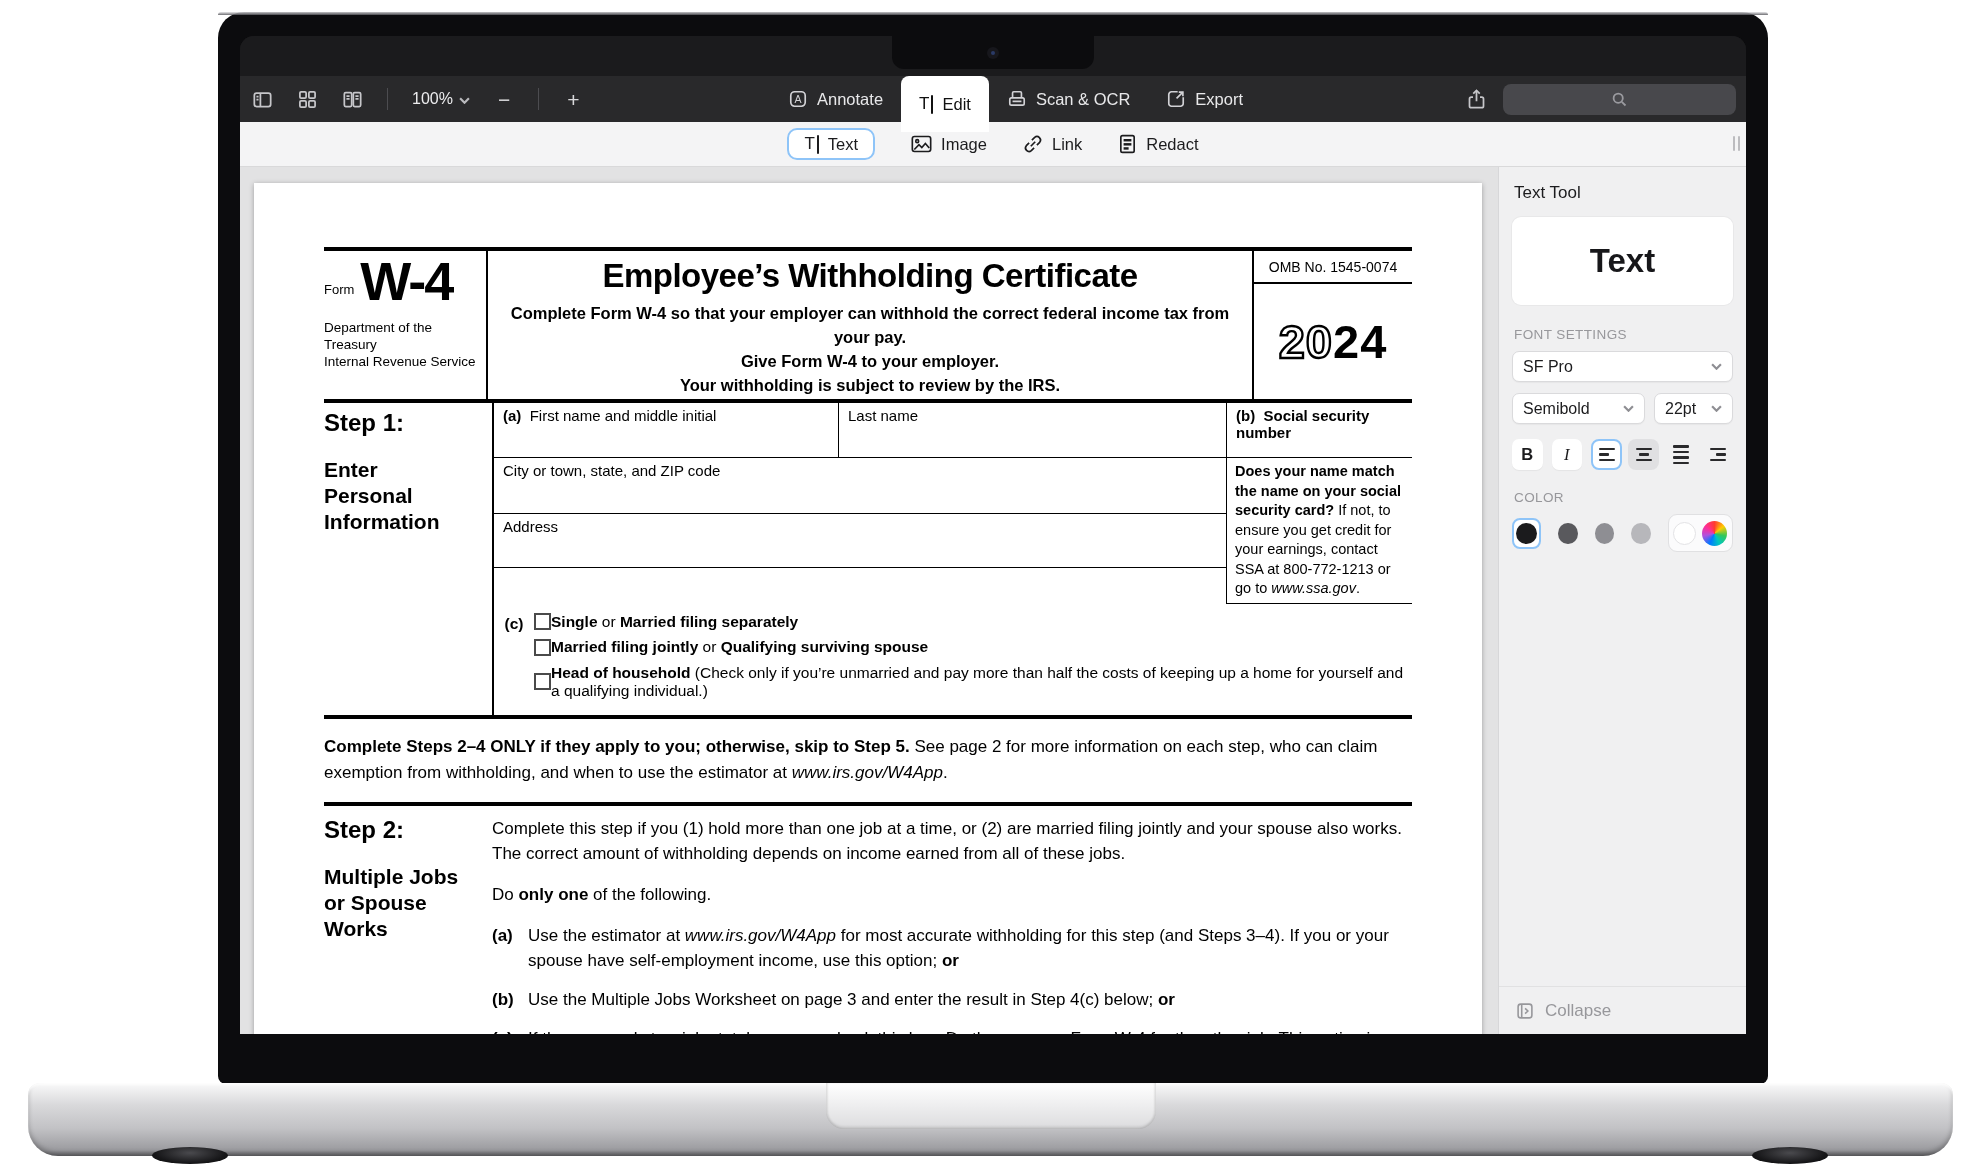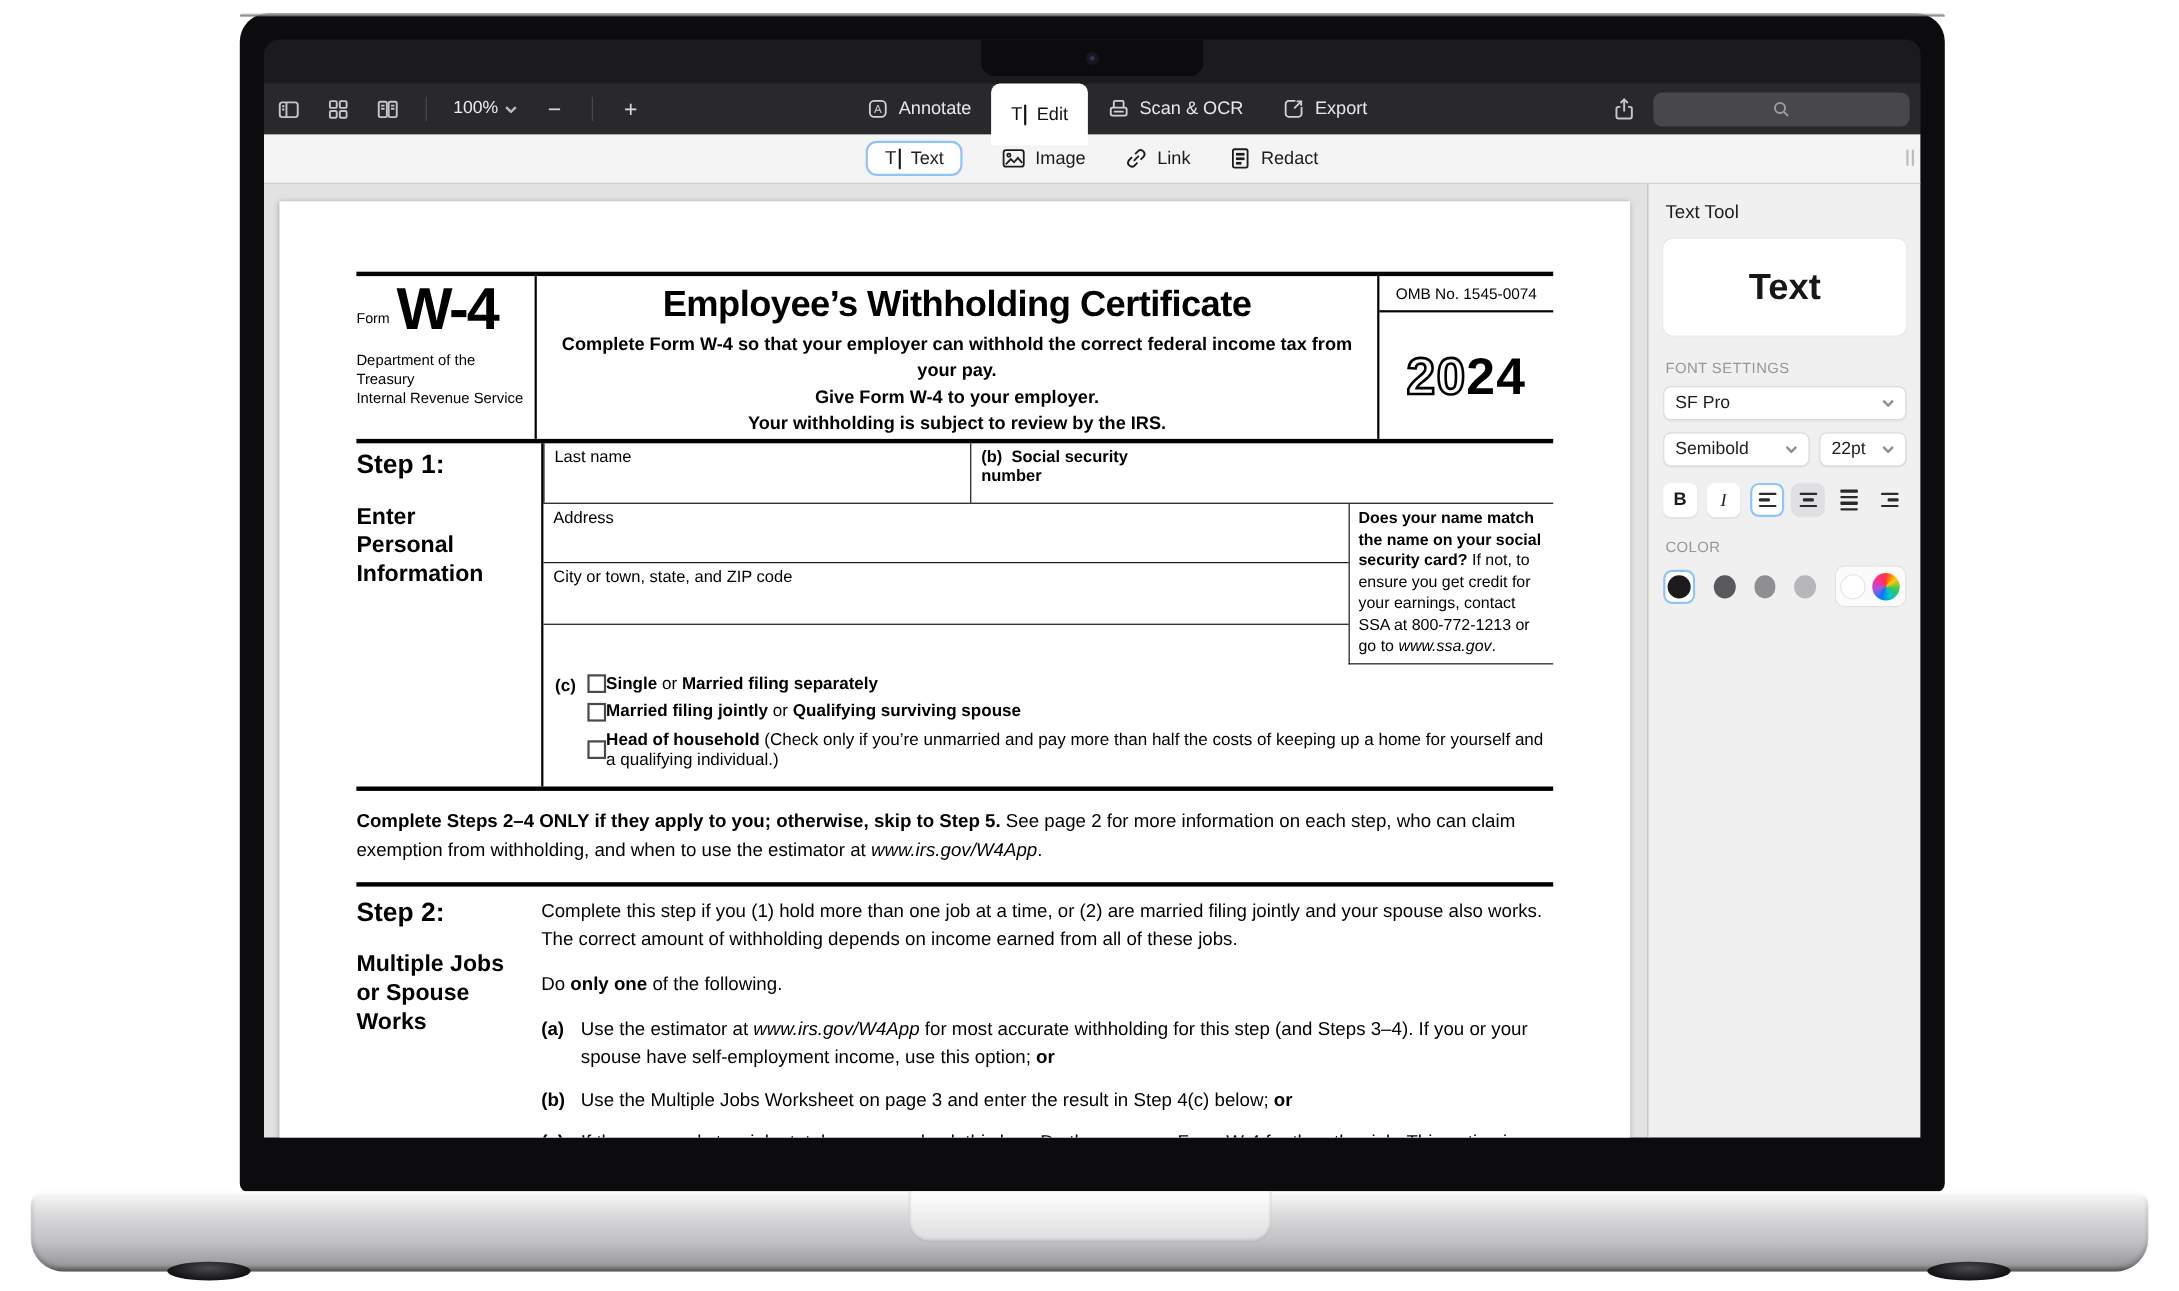--- a/index.html
+++ b/index.html
@@ -308,27 +308,28 @@
               <div class="s1-label">
                 <div class="step-big">Step 1:</div>
                 <div class="step-sub">
                   <div>Enter</div>
                   <div>Personal</div>
                   <div>Information</div>
                 </div>
               </div>
               <div class="s1-fields">
                 <div class="s1-row1">
+                  <div class="cell cell-first"><span class="b">(a)</span><span>&nbsp;&nbsp;First name and middle initial</span></div>
                   <div class="cell cell-last">Last name</div>
                   <div class="cell cell-ssn"><span class="b">(b)</span><span class="b">&nbsp;&nbsp;Social security number</span></div>
                 </div>
                 <div class="s1-mid">
                   <div class="mid-left">
+                    <div class="cell mid-city">City or town, state, and ZIP code</div>
                     <div class="cell mid-addr">Address</div>
-                    <div class="cell mid-city">City or town, state, and ZIP code</div>
                   </div>
                   <div class="mid-right"><span class="b">Does your name match the name on your social security card?</span><span> If not, to ensure you get credit for your earnings, contact SSA at 800-772-1213 or go to </span><span class="i">www.ssa.gov</span><span>.</span></div>
                 </div>
                 <div class="s1-crow">
                   <div class="c-marker">(c)</div>
                   <div class="cbx-col">
                     <div class="cbx-line">
                       <span class="cbx"></span>
                       <span><span class="b">Single</span><span> or </span><span class="b">Married filing separately</span></span>
                     </div>
@@ -444,20 +445,28 @@
                 <span class="dot" id="sw0" style="background: rgb(27, 27, 29);"></span>
               </div>
             <span class="dot" id="sw1" style="background: rgb(89, 89, 93);"></span>
             <span class="dot" id="sw2" style="background: rgb(142, 142, 147);"></span>
             <span class="dot" id="sw3" style="background: rgb(183, 183, 187);"></span>
             <div class="custom-colors">
               <span class="dot-white"></span>
               <span class="wheel"></span>
             </div>
           </div>
+          <div class="collapse-row">
+            <svg width="18" height="18" viewBox="0 0 17 17">
+                <rect x="2" y="2" width="13" height="13" rx="2.5"></rect>
+                <line x1="5.4" y1="2" x2="5.4" y2="15"></line>
+                <path d="M8.6 6 L11.2 8.5 L8.6 11"></path>
+              </svg>
+            <span>Collapse</span>
+          </div>
         </div>
       </div>
 
       <div class="notch">
         <div class="camera"></div>
       </div>
     </div>
   </div>
 
   <div class="base">

